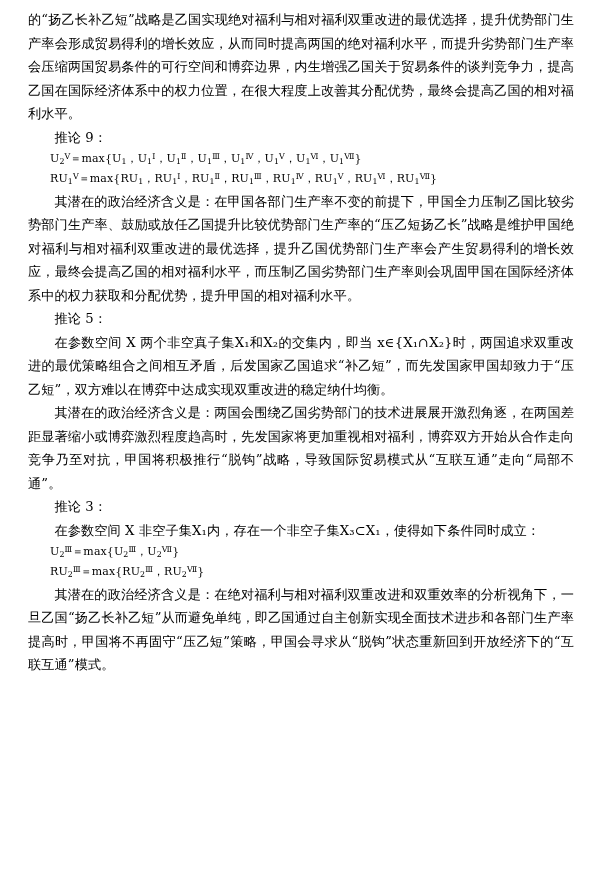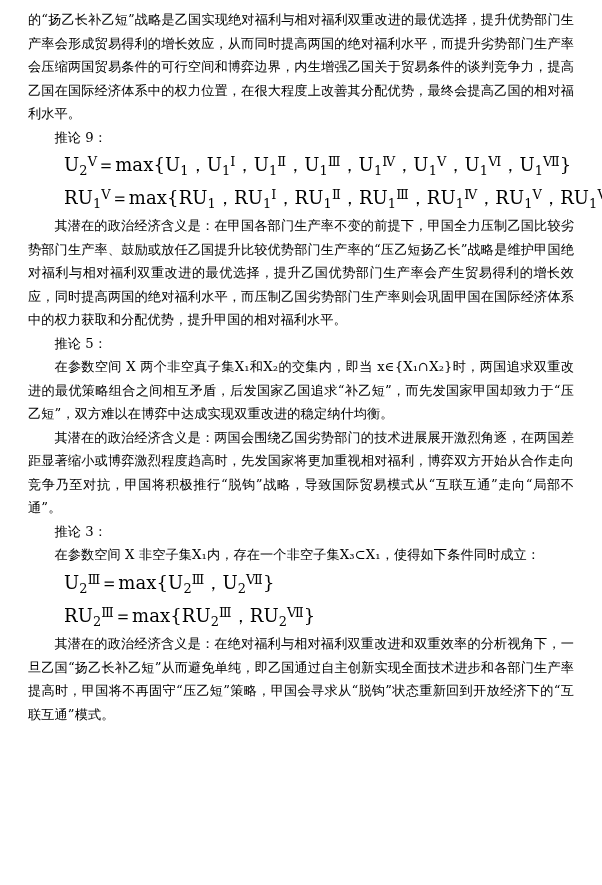--- a/index.html
+++ b/index.html
@@ -29,21 +29,21 @@
     letter-spacing: 0.1px;
   }
   .indent {
     text-indent: 2em;
   }
   .noindent {
     text-indent: 0;
   }
   .formula {
     text-indent: 2em;
-    font-size: 18px;
+    font-size: 11px;
     line-height: 1.78;
     white-space: nowrap;
   }
   .blk {
     margin-bottom: 0;
   }
   sub {
     font-size: 0.72em;
     vertical-align: -0.28em;
   }
@@ -67,21 +67,21 @@
 
 
   <p class="formula blk">
     U<sub>2</sub><sup class="rom">Ⅴ</sup>＝max{U<sub>1</sub>，U<sub>1</sub><sup class="rom">Ⅰ</sup>，U<sub>1</sub><sup class="rom">Ⅱ</sup>，U<sub>1</sub><sup class="rom">Ⅲ</sup>，U<sub>1</sub><sup class="rom">Ⅳ</sup>，U<sub>1</sub><sup class="rom">Ⅴ</sup>，U<sub>1</sub><sup class="rom">Ⅵ</sup>，U<sub>1</sub><sup class="rom">Ⅶ</sup>}
   </p>
 
   <p class="formula blk">
     RU<sub>1</sub><sup class="rom">Ⅴ</sup>＝max{RU<sub>1</sub>，RU<sub>1</sub><sup class="rom">Ⅰ</sup>，RU<sub>1</sub><sup class="rom">Ⅱ</sup>，RU<sub>1</sub><sup class="rom">Ⅲ</sup>，RU<sub>1</sub><sup class="rom">Ⅳ</sup>，RU<sub>1</sub><sup class="rom">Ⅴ</sup>，RU<sub>1</sub><sup class="rom">Ⅵ</sup>，RU<sub>1</sub><sup class="rom">Ⅶ</sup>}
   </p>
 
-  <p class="indent blk">其潜在的政治经济含义是：在甲国各部门生产率不变的前提下，甲国全力压制乙国比较劣势部门生产率、鼓励或放任乙国提升比较优势部门生产率的“压乙短扬乙长”战略是维护甲国绝对福利与相对福利双重改进的最优选择，提升乙国优势部门生产率会产生贸易得利的增长效应，同时提高两国的绝对福利水平，而压制乙国劣势部门生产率则会巩固甲国在国际经济体系中的权力获取和分配优势，提升甲国的相对福利水平。</p>
+  <p class="indent blk">其潜在的政治经济含义是：在甲国各部门生产率不变的前提下，甲国全力压制乙国比较劣势部门生产率、鼓励或放任乙国提升比较优势部门生产率的“压乙短扬乙长”战略是维护甲国绝对福利与相对福利双重改进的最优选择，提升乙国优势部门生产率会产生贸易得利的增长效应，最终会提高乙国的相对福利水平，而压制乙国劣势部门生产率则会巩固甲国在国际经济体系中的权力获取和分配优势，提升甲国的相对福利水平。</p>
 
   <p class="indent blk">推论 5：</p>
 
   <p class="indent blk">在参数空间 X 两个非空真子集X₁和X₂的交集内，即当 x∈{X₁∩X₂}时，两国追求双重改进的最优策略组合之间相互矛盾，后发国家乙国追求“补乙短”，而先发国家甲国却致力于“压乙短”，双方难以在博弈中达成实现双重改进的稳定纳什均衡。</p>
 
   <p class="indent blk">其潜在的政治经济含义是：两国会围绕乙国劣势部门的技术进展展开激烈角逐，在两国差距显著缩小或博弈激烈程度趋高时，先发国家将更加重视相对福利，博弈双方开始从合作走向竞争乃至对抗，甲国将积极推行“脱钩”战略，导致国际贸易模式从“互联互通”走向“局部不通”。</p>
 
   <p class="indent blk">推论 3：</p>
 
   <p class="indent blk">在参数空间 X 非空子集X₁内，存在一个非空子集X₃⊂X₁，使得如下条件同时成立：</p>

